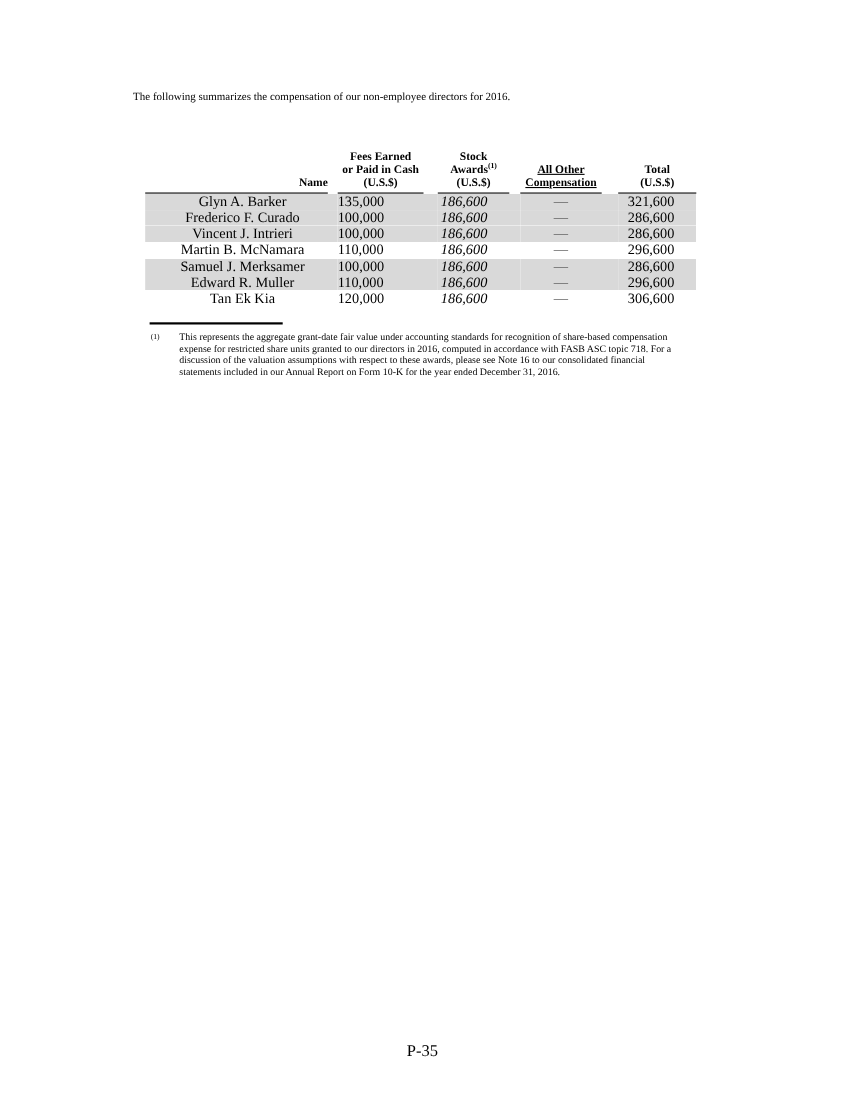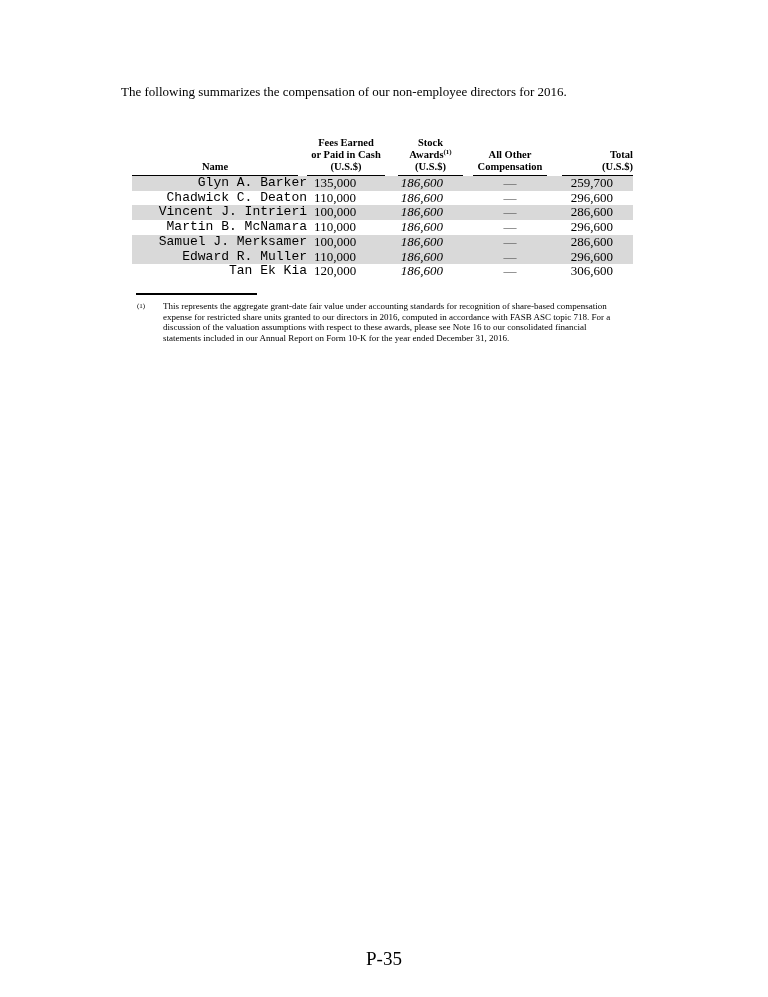--- a/index.html
+++ b/index.html
@@ -6,71 +6,71 @@
   .page {
     position:relative;
     width:768px; height:997px;
     background:#ffffff;
     color:#000;
     font-family:"Liberation Serif","DejaVu Serif",serif;
     overflow:hidden;
   }
   .intro {
     position:absolute; top:71px; left:121px; width:560px;
-    font-size:13px; line-height:15px;
+    font-size:10px; line-height:15px;
   }
   table.comp-table {
     position:absolute; top:96px; left:132px;
     width:501px; border-collapse:collapse; table-layout:fixed;
     font-size:13px;
   }
   .comp-table col.c-name  { width:175px; }
   .comp-table col.c-fees  { width:91px; }
   .comp-table col.c-stock { width:75px; }
   .comp-table col.c-other { width:89px; }
   .comp-table col.c-total { width:71px; }
 
   .comp-table th {
     padding:0; height:44px; vertical-align:bottom;
     font-weight:bold; font-size:10.5px; line-height:12px;
     text-align:center; white-space:nowrap;
   }
   .comp-table th .rule { border-bottom:1px solid #000; padding-bottom:2px; }
-  .comp-table th.h-name  .rule { margin-right:9px;  text-align:center; }
+  .comp-table th.h-name  .rule { margin-right:9px;  text-align:right; }
   .comp-table th.h-fees  .rule { margin-right:13px;margin-top:41px; }
   .comp-table th.h-stock .rule { margin-right:10px; }
-  .comp-table th.h-other .rule { margin-right:15px; }
-  .comp-table th.h-total .rule { margin-right:0;text-align:right; }
+  .comp-table th.h-other .rule { margin-right:15px;text-decoration:underline; }
+  .comp-table th.h-total .rule { margin-right:0; }
   .hline { display:block; }
   .comp-table sup { font-size:7px; line-height:0; }
 
   .comp-table td {
     padding:0; height:14.7px; line-height:14.7px;
     white-space:nowrap; overflow:hidden;
   }
-  .comp-table td.cell-name  { text-align:right;  padding-left:2px;font-family:Liberation Mono, monospace; }
-  .comp-table td.cell-fees  { text-align:center; padding-right:35px; }
+  .comp-table td.cell-name  { text-align:center;  padding-left:2px; }
+  .comp-table td.cell-fees  { text-align:left; padding-right:35px; }
   .comp-table td.cell-stock { text-align:right; padding-right:30px;font-style:italic; }
   .comp-table td.cell-other { text-align:center; padding-right:15px; color:#595959; }
   .comp-table td.cell-total { text-align:right; padding-right:20px; }
   .comp-table tr.shaded { background:#D9D9D9; }
 
   .footnote {
     position:absolute; top:293px; left:136px; width:492px;
     font-size:9px; line-height:10.5px;
   }
   .footnote-rule { width:121px; border-top:2px solid #000; margin-bottom:6px; }
   .footnote-body { position:relative; padding-left:27px; width:458px; }
   .footnote-marker {
     position:absolute; left:1px; top:0px;
     font-size:7px;
   }
   .page-number {
     position:absolute; top:948px; left:0; width:100%;
-    text-align:center; font-size:19px;
+    text-align:center; font-size:15px;
   }
 </style>
 </head>
 <body>
 
 <div class="page">
 
   <p class="intro">The following summarizes the compensation of our non-employee directors for 2016.</p>
 
   <table class="comp-table">
@@ -115,28 +115,28 @@
           </div>
         </th>
       </tr>
     </thead>
     <tbody>
       <tr class="shaded">
         <td class="cell-name">Glyn A. Barker</td>
         <td class="cell-fees">135,000</td>
         <td class="cell-stock">186,600</td>
         <td class="cell-other">—</td>
-        <td class="cell-total">259,700</td>
+        <td class="cell-total">321,600</td>
       </tr>
-      <tr>
-        <td class="cell-name">Chadwick C. Deaton</td>
-        <td class="cell-fees">110,000</td>
+      <tr class="shaded">
+        <td class="cell-name">Frederico F. Curado</td>
+        <td class="cell-fees">100,000</td>
         <td class="cell-stock">186,600</td>
         <td class="cell-other">—</td>
-        <td class="cell-total">296,600</td>
+        <td class="cell-total">286,600</td>
       </tr>
       <tr class="shaded">
         <td class="cell-name">Vincent J. Intrieri</td>
         <td class="cell-fees">100,000</td>
         <td class="cell-stock">186,600</td>
         <td class="cell-other">—</td>
         <td class="cell-total">286,600</td>
       </tr>
       <tr>
         <td class="cell-name">Martin B. McNamara</td>

